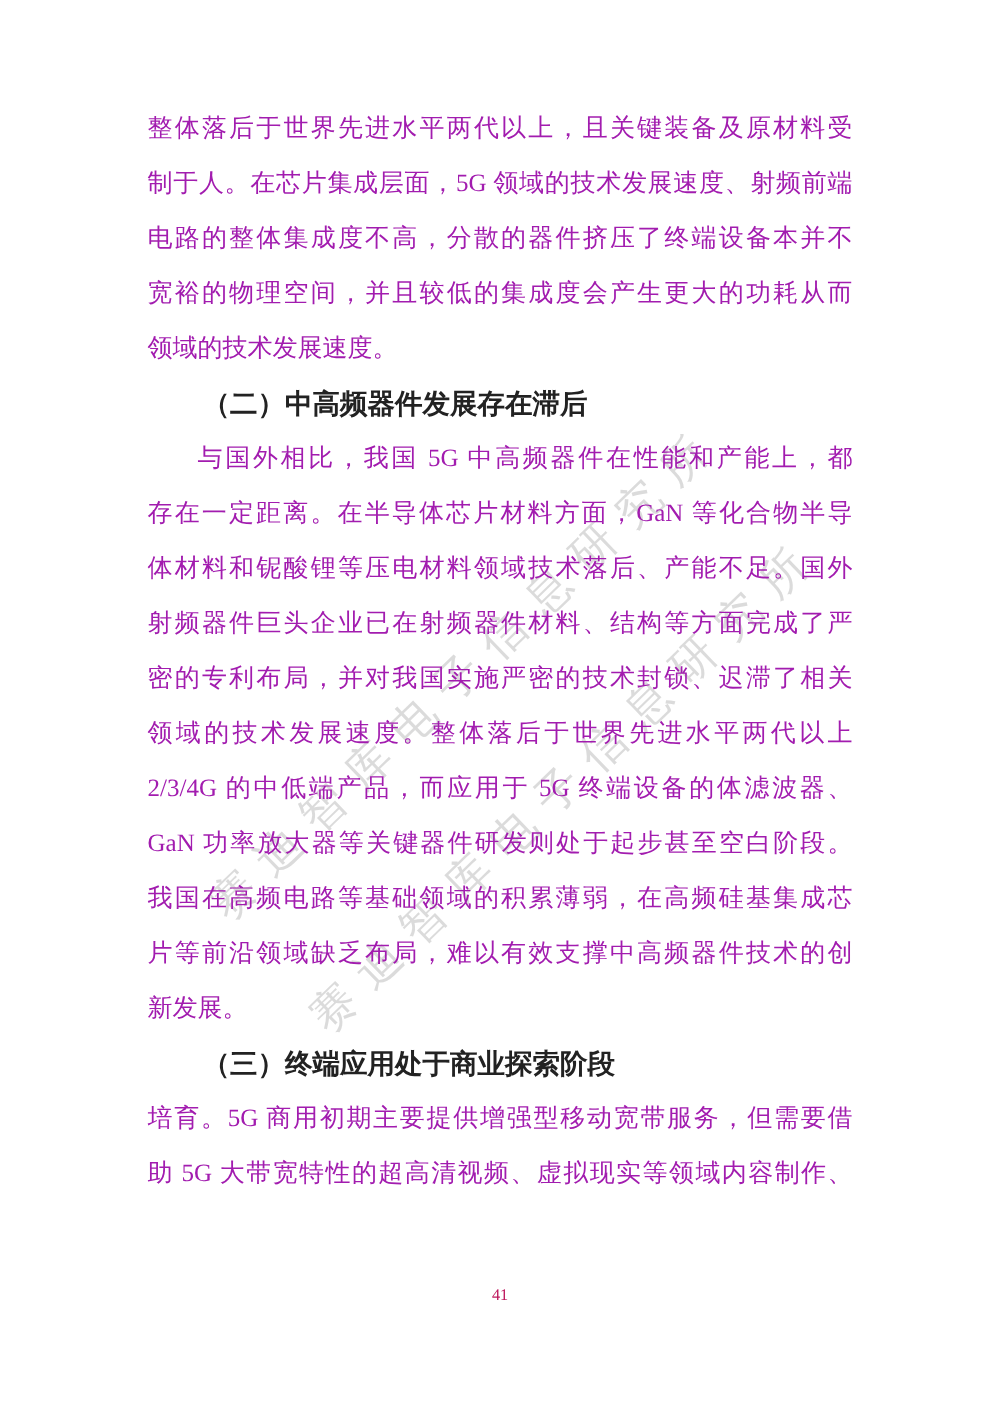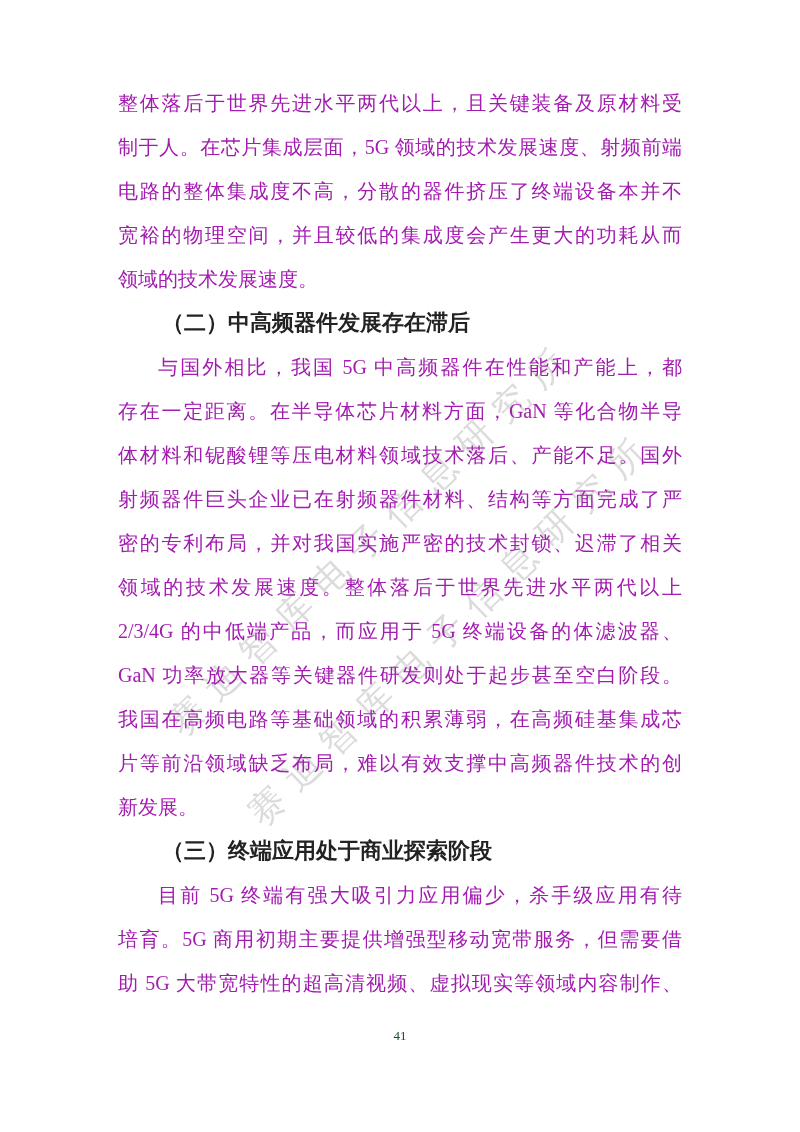--- a/index.html
+++ b/index.html
@@ -69,21 +69,21 @@
     transform: translate(-50%, -50%) rotate(-44deg);
   }
   
   .page-number {
     position: absolute;
     left: 0;
     right: 0;
     top: 1028px;
     text-align: center;
     font-size: 13px;
-    color: #14532d;
+    color: #be185d;
     z-index: 2;
   }
 </style>
 </head>
 <body>
 
 <div class="page">
 
   <div class="watermark wm1">赛迪智库电子信息研究所</div>
   <div class="watermark wm2">赛迪智库电子信息研究所</div>
@@ -100,20 +100,19 @@
       <div class="line body">体材料和铌酸锂等压电材料领域技术落后、产能不足。国外</div>
       <div class="line body">射频器件巨头企业已在射频器件材料、结构等方面完成了严</div>
       <div class="line body">密的专利布局，并对我国实施严密的技术封锁、迟滞了相关</div>
       <div class="line body">领域的技术发展速度。整体落后于世界先进水平两代以上</div>
       <div class="line body">2/3/4G 的中低端产品，而应用于 5G 终端设备的体滤波器、</div>
       <div class="line body">GaN 功率放大器等关键器件研发则处于起步甚至空白阶段。</div>
       <div class="line body">我国在高频电路等基础领域的积累薄弱，在高频硅基集成芯</div>
       <div class="line body">片等前沿领域缺乏布局，难以有效支撑中高频器件技术的创</div>
       <div class="line body last">新发展。</div>
       <div class="line heading">（三）终端应用处于商业探索阶段</div>
-      <div class="line body indent">目前 5G 终端有强大吸引力应用偏少，杀手级应用有待</div>
       <div class="line body">培育。5G 商用初期主要提供增强型移动宽带服务，但需要借</div>
       <div class="line body">助 5G 大带宽特性的超高清视频、虚拟现实等领域内容制作、</div>
     </div>
 
   <div class="page-number">41</div>
 
 </div>
 
 </body></html>

